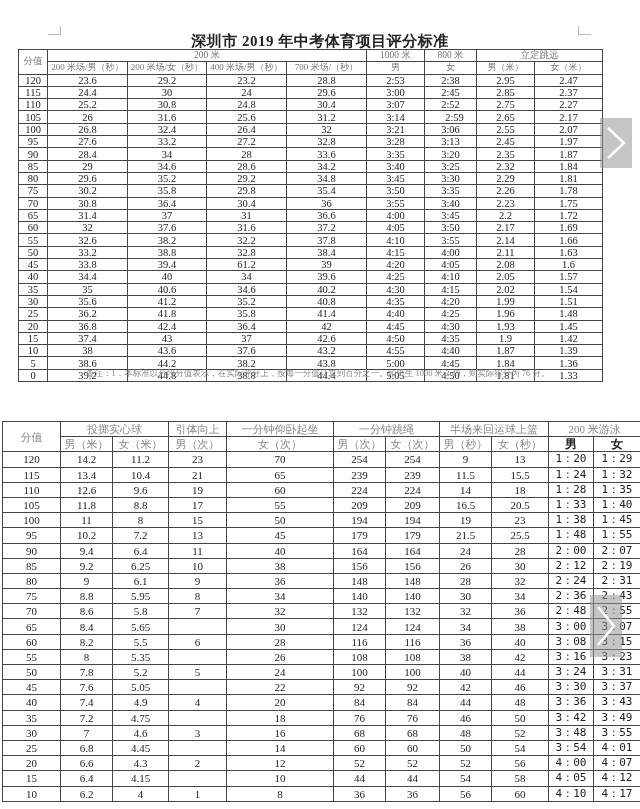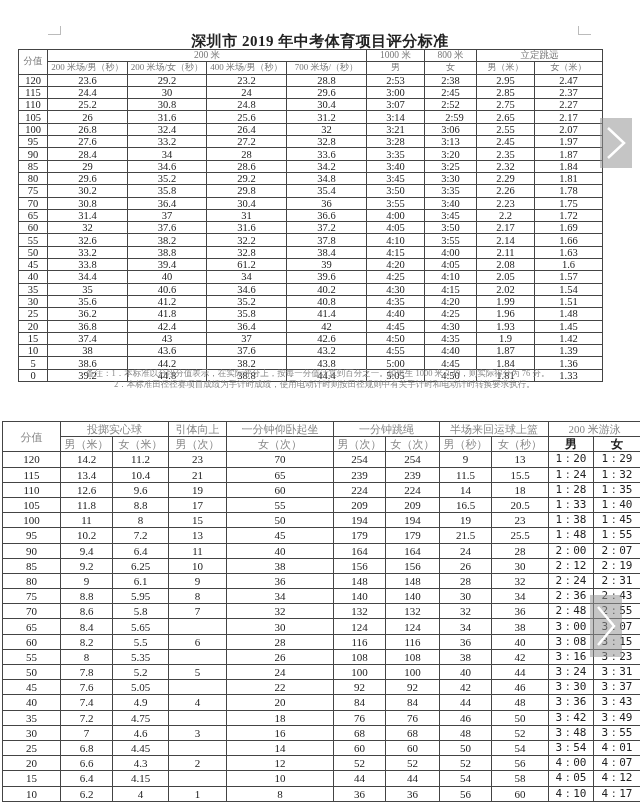--- a/index.html
+++ b/index.html
@@ -337,21 +337,20 @@
         <td>5:05</td>
         <td style="border-left-color: rgb(221, 221, 221);">4:50</td>
         <td>1.81</td>
         <td>1.33</td>
       </tr>
     </tbody>
 </table>
 
 <div class="notes">
   <div>备注：1．本标准以分段分值表示，在实际评分上，按每一分值计算到百分之一。如男生 1000 米 3:49，则实际得分为 76 分。</div>
-  <div class="n2">2．本标准田径径赛项目成绩为手计时成绩，使用电动计时则按田径规则中有关手计时和电动计时转换要求执行。</div>
 </div>
 
 <table id="t2">
   <colgroup>
     <col style="width:58px">
       <col style="width:52px">
       <col style="width:56px">
       <col style="width:58px">
       <col style="width:107px">
     <col style="width:52px">

